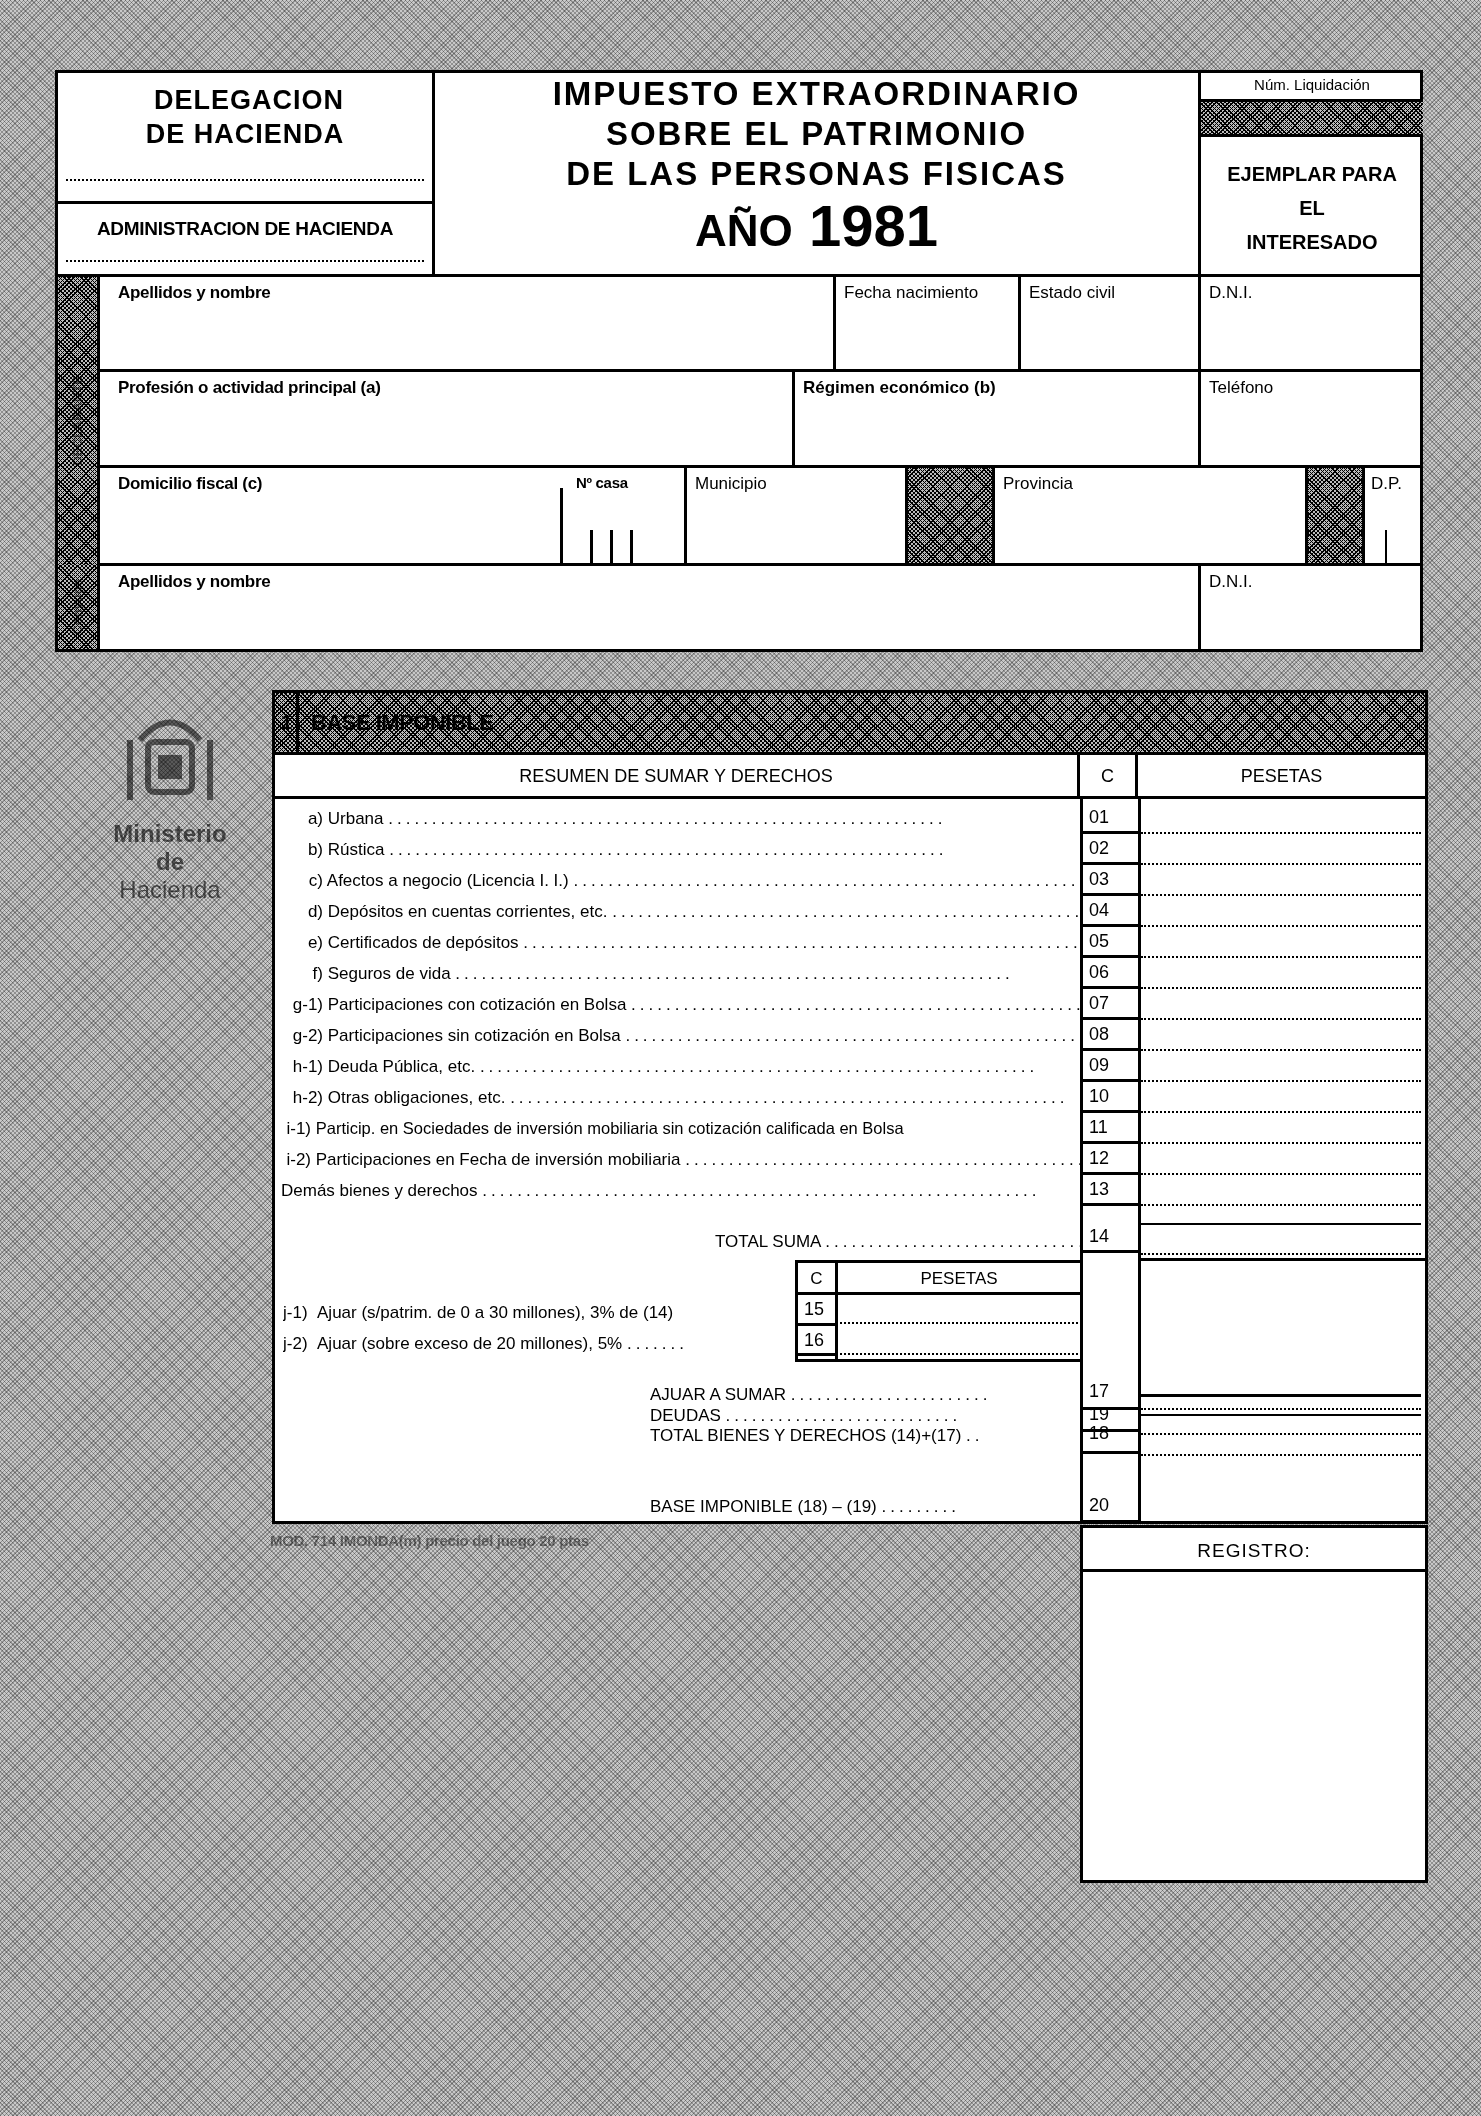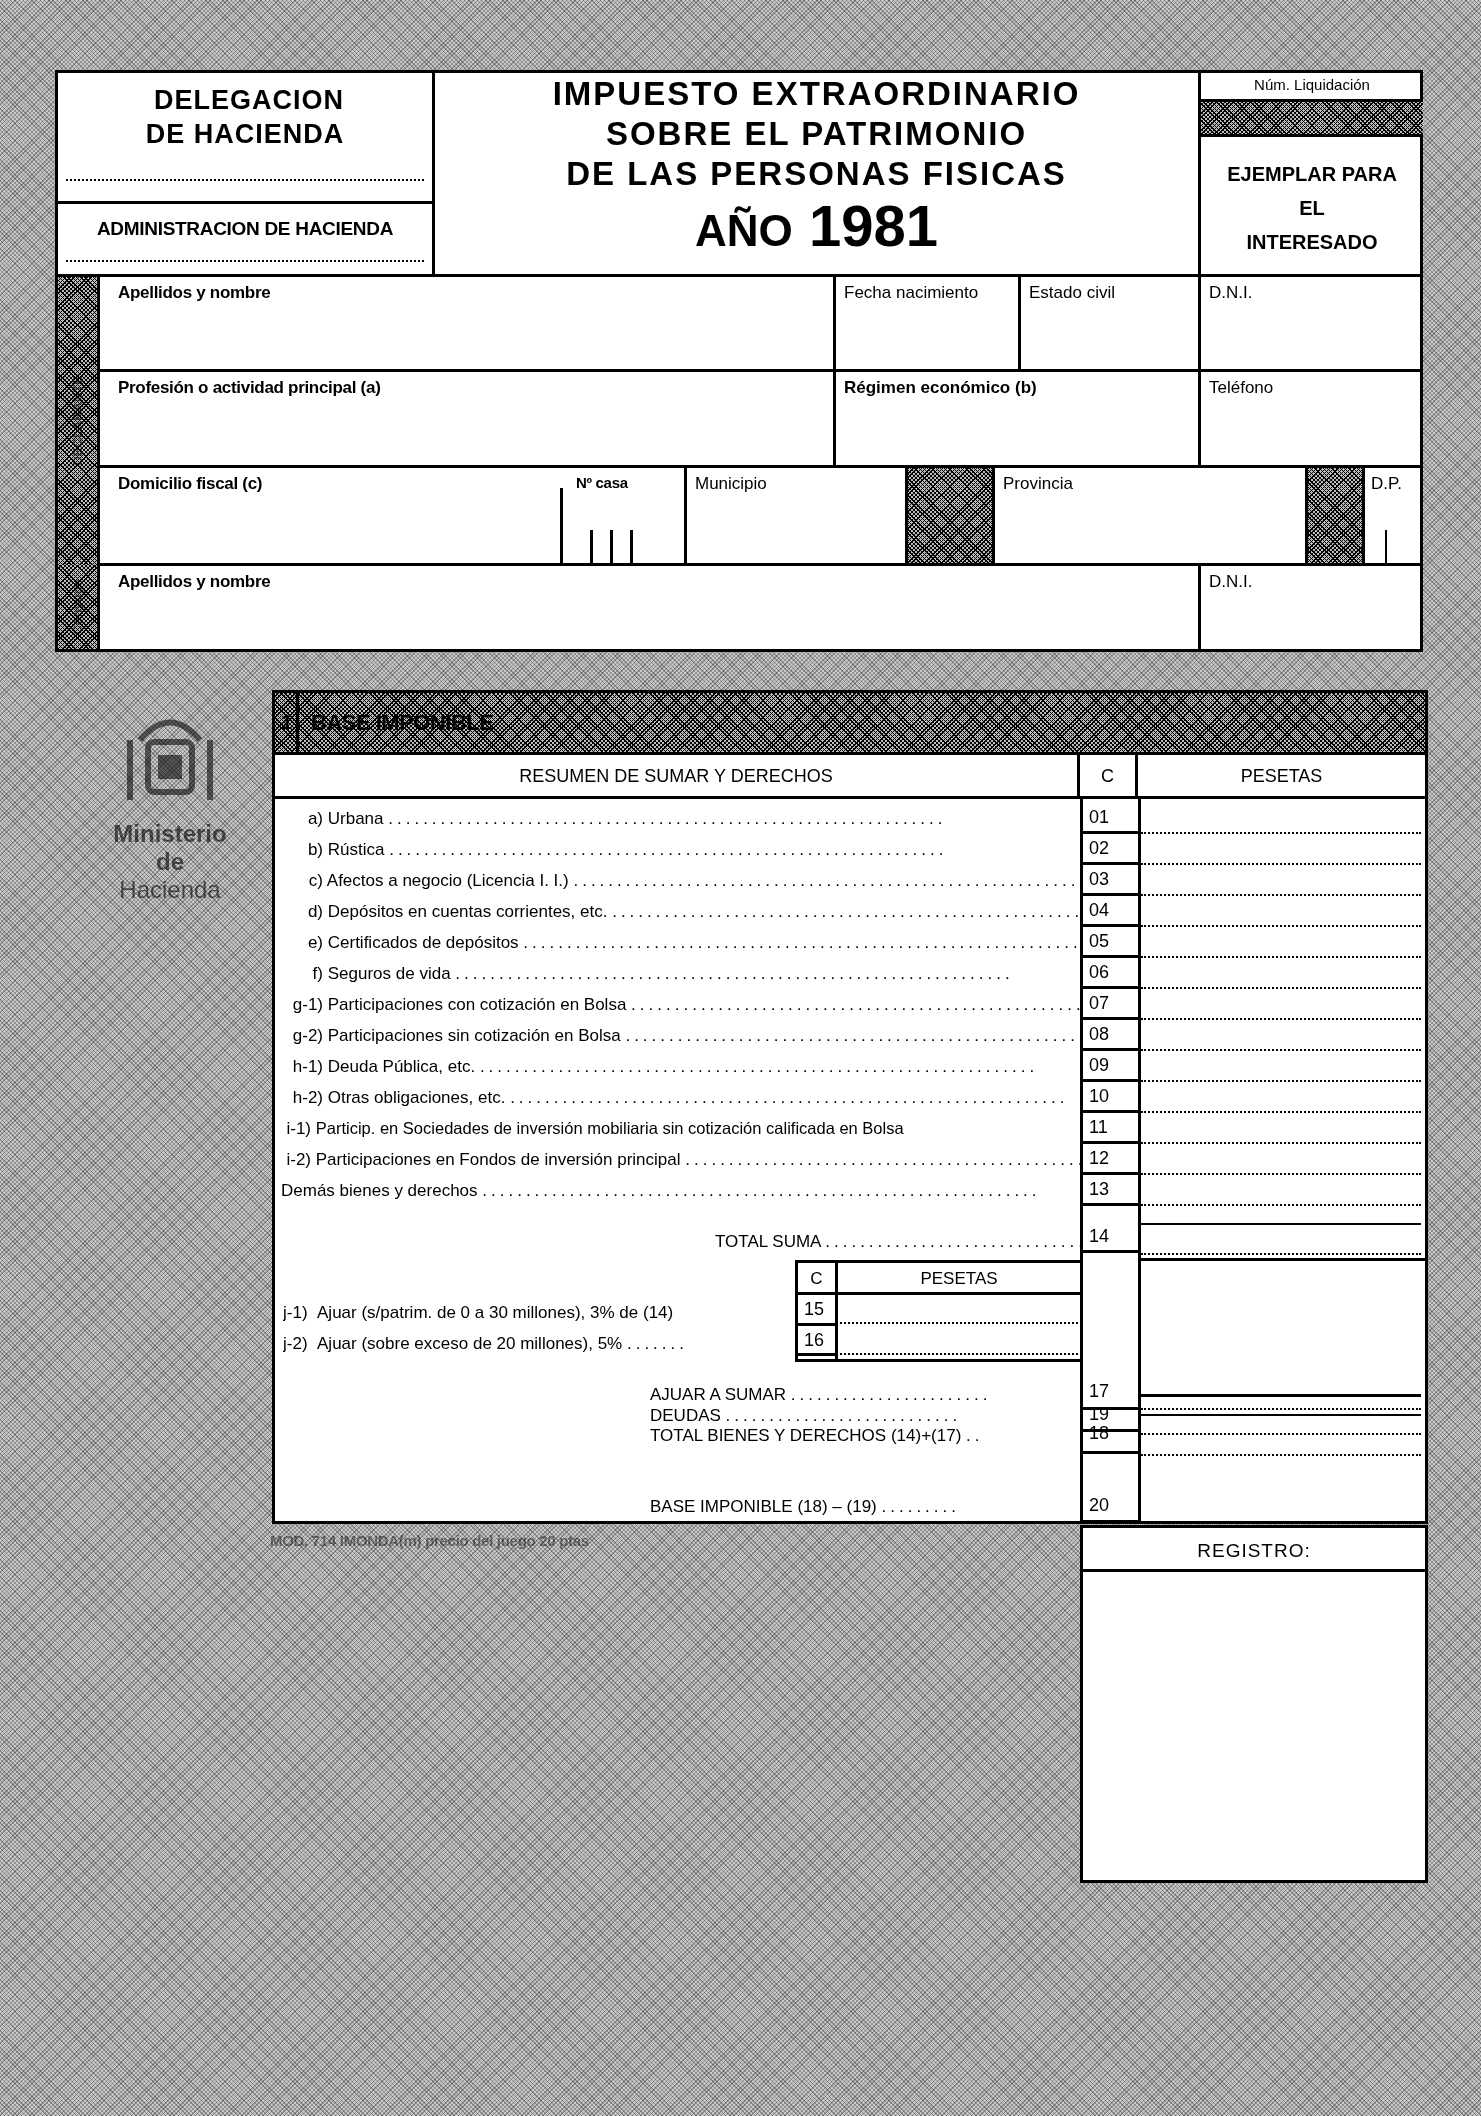--- a/index.html
+++ b/index.html
@@ -97,21 +97,21 @@
   <div class="lbl-n" style="margin:6px 0 0 8px;">Estado civil</div>
 </div>
 <div class="abs bl" style="left:1198px;top:277px;width:222px;height:93px;">
   <div class="lbl-n" style="margin:6px 0 0 8px;">D.N.I.</div>
 </div>
 <div class="abs" style="left:100px;top:369px;width:1320px;height:3px;background:#000;"></div>
 
 <div class="abs" style="left:100px;top:372px;width:733px;height:93px;">
   <div class="lbl" style="margin:6px 0 0 18px;">Profesión o actividad principal (a)</div>
 </div>
-<div class="abs bl" style="left:833px;top:372px;width:313px;height:93px;">
+<div class="abs bl" style="left:792px;top:372px;width:313px;height:93px;">
   <div class="lbl-n" style="margin:6px 0 0 8px;font-weight:bold;">Régimen económico (b)</div>
 </div>
 <div class="abs bl" style="left:1198px;top:372px;width:222px;height:93px;">
   <div class="lbl-n" style="margin:6px 0 0 8px;">Teléfono</div>
 </div>
 <div class="abs" style="left:100px;top:465px;width:1320px;height:3px;background:#000;"></div>
 
 <div class="abs" style="left:100px;top:468px;width:460px;height:96px;">
   <div class="lbl" style="margin:6px 0 0 18px;">Domicilio fiscal (c)</div>
 </div>
@@ -230,21 +230,21 @@
     <div class="row-label" style="position:absolute;left:0px;top:6px;width:805px;"><span style="display:inline-block;width:48px;text-align:right;">h-2)</span> <span>Otras obligaciones, etc.</span> <span class="dots">................................................................</span></div>
     <div class="ccode bb" style="position:absolute;left:808px;top:0;width:55px;height:31px;padding-top:4px;box-sizing:border-box;">10</div>
     <div class="dotted-line" style="position:absolute;left:866px;top:0;width:280px;height:29px;"></div>
   </div>
   <div style="position:relative;height:31px;">
     <div class="row-label" style="position:absolute;left:0px;top:6px;width:805px;"><span style="display:inline-block;width:36px;text-align:right;">i-1)</span> <span style="font-size:16.5px;">Particip. en Sociedades de inversión mobiliaria sin cotización calificada en Bolsa</span></div>
     <div class="ccode bb" style="position:absolute;left:808px;top:0;width:55px;height:31px;padding-top:4px;box-sizing:border-box;">11</div>
     <div class="dotted-line" style="position:absolute;left:866px;top:0;width:280px;height:29px;"></div>
   </div>
   <div style="position:relative;height:31px;">
-    <div class="row-label" style="position:absolute;left:0px;top:6px;width:805px;"><span style="display:inline-block;width:36px;text-align:right;">i-2)</span> <span>Participaciones en Fondos de inversión principal</span> <span class="dots">................................................................</span></div>
+    <div class="row-label" style="position:absolute;left:0px;top:6px;width:805px;"><span style="display:inline-block;width:36px;text-align:right;">i-2)</span> <span>Participaciones en Fecha de inversión mobiliaria</span> <span class="dots">................................................................</span></div>
     <div class="ccode bb" style="position:absolute;left:808px;top:0;width:55px;height:31px;padding-top:4px;box-sizing:border-box;">12</div>
     <div class="dotted-line" style="position:absolute;left:866px;top:0;width:280px;height:29px;"></div>
   </div>
   <div style="position:relative;height:31px;">
     <div class="row-label" style="position:absolute;left:6px;top:6px;width:799px;"><span>Demás bienes y derechos</span> <span class="dots">................................................................</span></div>
     <div class="ccode bb" style="position:absolute;left:808px;top:0;width:55px;height:31px;padding-top:4px;box-sizing:border-box;">13</div>
     <div class="dotted-line" style="position:absolute;left:866px;top:0;width:280px;height:29px;"></div>
   </div>
 </div>
 

